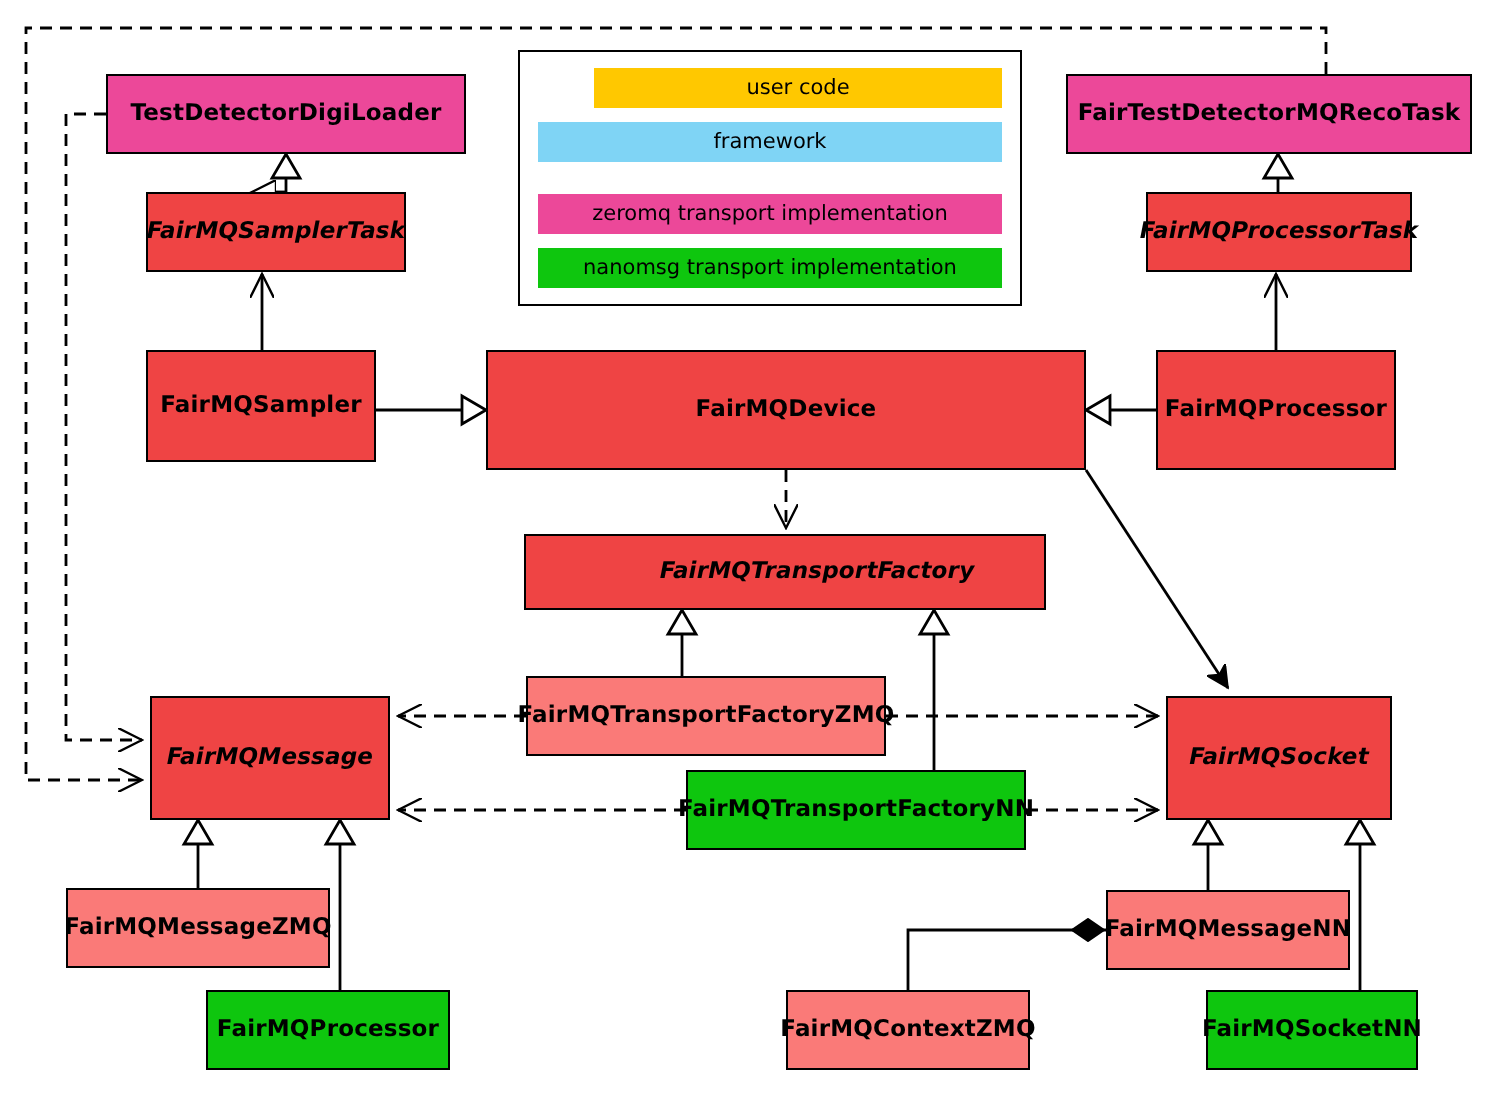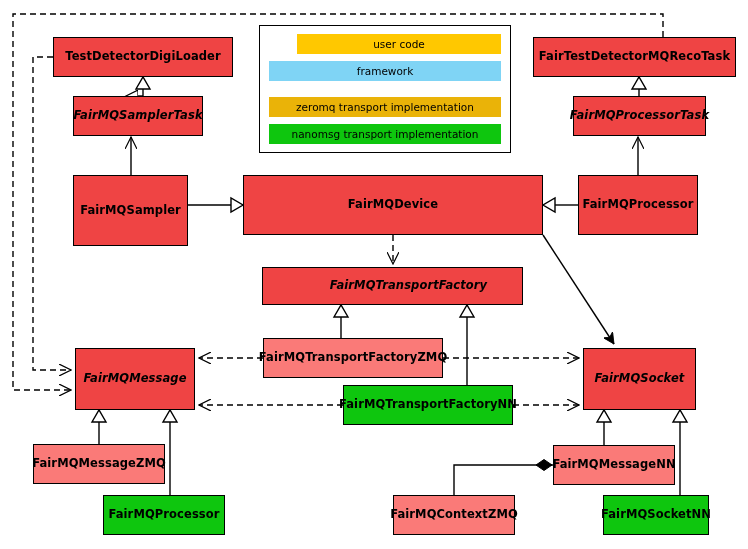--- a/index.html
+++ b/index.html
@@ -37,21 +37,21 @@
     font-size: 11.5px;
     font-weight: bold;
     color: #000000;
     line-height: 1.15;
     padding: 0 4px;
     letter-spacing: 0.1px;
   }
   .node.abstract {
     font-style: italic;
   }
-  .fill-user      { background: #ef4444; align-items: center; }
+  .fill-user      { background: #ec4899; align-items: center; }
   .fill-framework { background: #ef4444; }
   .fill-zmq       { background: #fa7a78; }
   .fill-nn        { background: #0ec60e; }
 
   
   #legend {
     position: absolute;
     left: 259px;
     top: 25px;
     width: 252px;
@@ -152,37 +152,37 @@
     </g>
   </svg>
 
   <div id="legend">
     <div class="legend-row" style="background:#ffc800;margin-left:28px;">
       <span>user code</span>
     </div>
     <div class="legend-row" style="background:#7fd4f5;">
       <span>framework</span>
     </div>
-    <div class="legend-row" style="background:#eab308;margin-top:16px;">
+    <div class="legend-row" style="background:#ec4899;margin-top:16px;">
       <span>zeromq transport implementation</span>
     </div>
     <div class="legend-row" style="background:#0ec60e;">
       <span>nanomsg transport implementation</span>
     </div>
   </div>
 
   <div class="node fill-user" style="left:53px;  top:37px;  width:180px; height:40px;">
     <span>TestDetectorDigiLoader</span>
   </div>
 
   <div class="node fill-framework abstract" style="left:73px;  top:96px;  width:130px; height:40px;">
     <span>FairMQSamplerTask</span>
   </div>
 
-  <div class="node fill-framework" style="left:73px;  top:175px; width:115px; height:71px;">
+  <div class="node fill-framework" style="left:73px;  top:175px; width:115px; height:56px;">
     <span>FairMQSampler</span>
   </div>
 
   <div class="node fill-framework" style="left:243px; top:175px; width:300px; height:60px;">
     <span>FairMQDevice</span>
   </div>
 
   <div class="node fill-framework" style="left:578px; top:175px; width:120px; height:60px;">
     <span>FairMQProcessor</span>
   </div>

